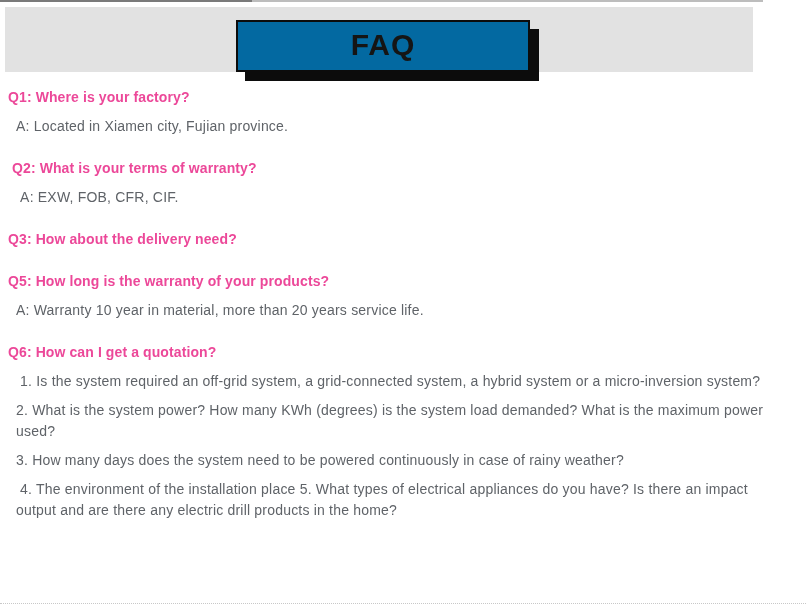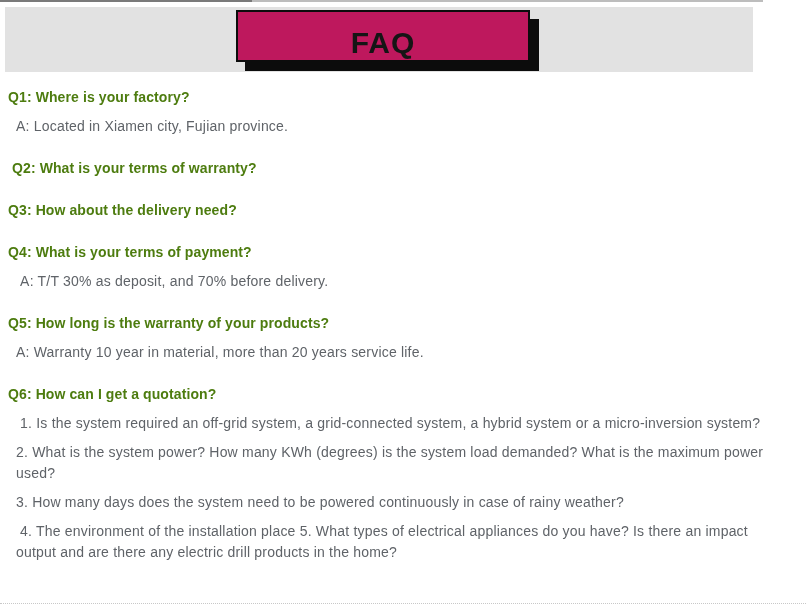--- a/index.html
+++ b/index.html
@@ -31,30 +31,30 @@
     top: 7px;
     left: 5px;
     width: 748px;
     height: 65px;
     background: #e2e2e2;
   }
 
   
   .faq-title-box {
     position: absolute;
-    top: 3px;
+    top: 13px;
     left: 231px;
     width: 294px;
     height: 52px;
     box-sizing: border-box;
-    background: #be185d;
+    background: #0369a1;
     border: 2px solid #0c0c0c;
     box-shadow: 9px 9px 0 0 #0c0c0c;
     display: flex;
-    align-items: flex-end;
+    align-items: center;
     justify-content: center;
   }
   .faq-title-text {
     font-size: 30px;
     font-weight: 700;
     letter-spacing: 1px;
     color: #151515;
     line-height: 1;
     padding-bottom: 2px;
   }
@@ -68,21 +68,21 @@
   }
   .faq-item {
     margin: 0 0 21px 0;
     padding: 0;
   }
   .faq-item h3.q {
     margin: 0;
     font-size: 14px;
     font-weight: 700;
     line-height: 21px;
-    color: #4d7c0f;
+    color: #ec4899;
     letter-spacing: 0.1px;
     white-space: pre-wrap;
   }
   .faq-item p.a {
     margin: 8px;
     font-size: 14px;
     font-weight: 400;
     line-height: 21px;
     color: #5f6368;
     letter-spacing: 0.2px;
@@ -111,30 +111,27 @@
 </div>
 
 <div class="faq-content">
   <section class="faq-item">
     <h3 class="q">Q1: Where is your factory?</h3>
   <p class="a">A: Located in Xiamen city, Fujian province.</p>
     </section>
 
   <section class="faq-item">
     <h3 class="q"> Q2: What is your terms of warranty?</h3>
+  <p class="a"> A: EXW, FOB, CFR, CIF.</p>
     </section>
 
   <section class="faq-item">
     <h3 class="q">Q3: How about the delivery need?</h3>
     </section>
 
-  <section class="faq-item">
-    <h3 class="q">Q4: What is your terms of payment?</h3>
-  <p class="a"> A: T/T 30% as deposit, and 70% before delivery.</p>
-    </section>
 
   <section class="faq-item">
     <h3 class="q">Q5: How long is the warranty of your products?</h3>
   <p class="a">A: Warranty 10 year in material, more than 20 years service life.</p>
     </section>
 
   <section class="faq-item">
     <h3 class="q">Q6: How can I get a quotation?</h3>
       <p class="a"> 1. Is the system required an off-grid system, a grid-connected system, a hybrid system or a micro-inversion system?</p>
       <p class="a">2. What is the system power? How many KWh (degrees) is the system load demanded? What is the maximum power used?</p>

